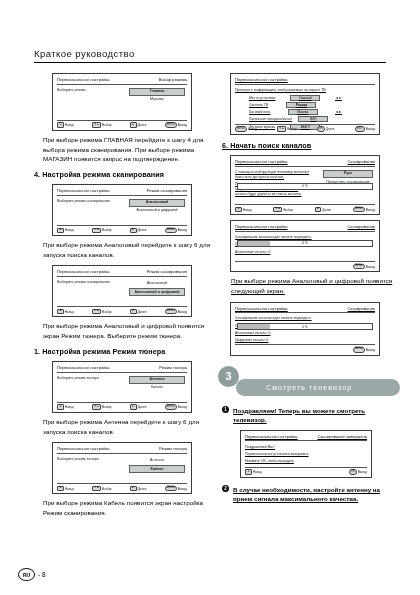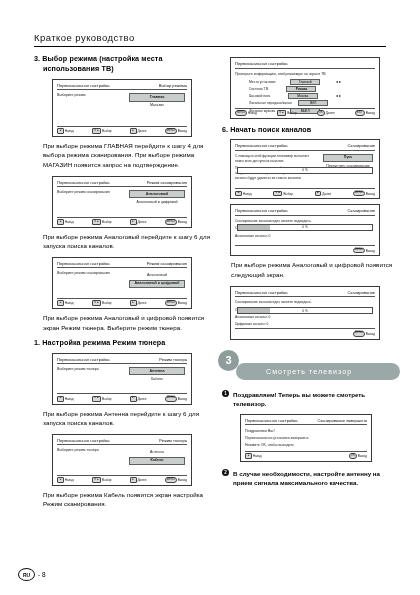--- a/index.html
+++ b/index.html
@@ -1,34 +1,34 @@
 <!DOCTYPE html>
 <html><head>
 <meta charset="utf-8">
 <style>
   html,body{margin:0;padding:0;}
   body{
     width:420px;height:595px;background:#ffffff;
     font-family:"Liberation Sans","DejaVu Sans",sans-serif;
     color:#000;position:relative;overflow:hidden;
   }
-  .page{position:absolute;inset:0;}
+  .page{position:absolute;inset:0;margin-top:16px;}
 
   
   .doc-title{
     position:absolute;left:34px;top:32px;
     font-size:9.5px;letter-spacing:.45px;color:#111;
   }
   .title-rule{
     position:absolute;left:34px;top:46px;width:352px;height:1px;background:#000;
   }
 
   
   .col-left{position:absolute;left:34px;top:54px;width:178px;}
-  .col-right{position:absolute;left:222px;top:54px;width:178px;}
+  .col-right{position:absolute;left:222px;top:54px;width:178px;text-decoration:underline;}
 
   .step-head{
     font-size:7.2px;font-weight:bold;line-height:1.45;
     margin:0 0 4px 0;padding-left:9px;text-indent:-9px;letter-spacing:.1px;
   }
   .para{
     font-size:6.2px;line-height:1.55;margin:4px 0 6px 0;letter-spacing:.05px;
   }
   .para.indent{padding-left:9px;}
 
@@ -146,21 +146,20 @@
 </head>
 <body>
 
 <div class="page">
 
   <div class="doc-title">Краткое руководство</div>
   <div class="title-rule"></div>
 
   <div class="col-left">
 
-    <div class="step-head">3. Выбор режима (настройка места использования ТВ)</div>
 
     <div class="tv tall">
       <div class="tv-head">
         <span class="t1">Первоначальная настройка</span>
         <span class="t2">Выбор режима</span>
       </div>
       <div class="tv-rule"></div>
       <div class="tv-body">
         <div class="tv-label">Выберите режим</div>
         <div class="tv-opts">
@@ -183,20 +182,21 @@
           </div>
         <div class="fbtn">
             <span class="fkey round">MENU</span>
             <span>Выход</span>
           </div>
       </div>
     </div>
 
     <div class="para indent">При выборе режима ГЛАВНАЯ перейдите к шагу 4 для выбора режима сканирования. При выборе режима МАГАЗИН появится запрос на подтверждение.</div>
 
+    <div class="step-head">4. Настройка режима сканирования</div>
 
     <div class="tv mid">
       <div class="tv-head">
         <span class="t1">Первоначальная настройка</span>
         <span class="t2">Режим сканирования</span>
       </div>
       <div class="tv-rule"></div>
       <div class="tv-body">
         <div class="tv-label">Выберите режим сканирования</div>
         <div class="tv-opts">

